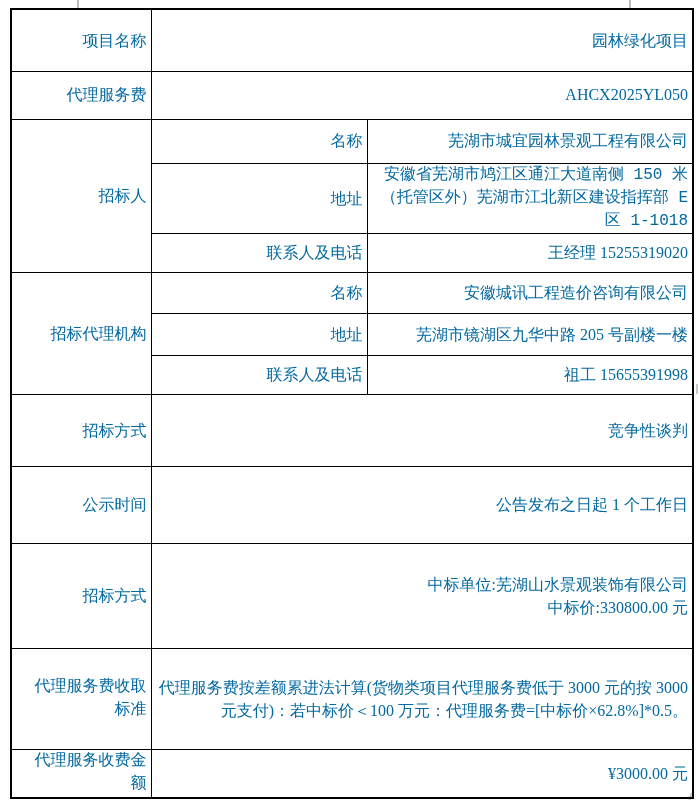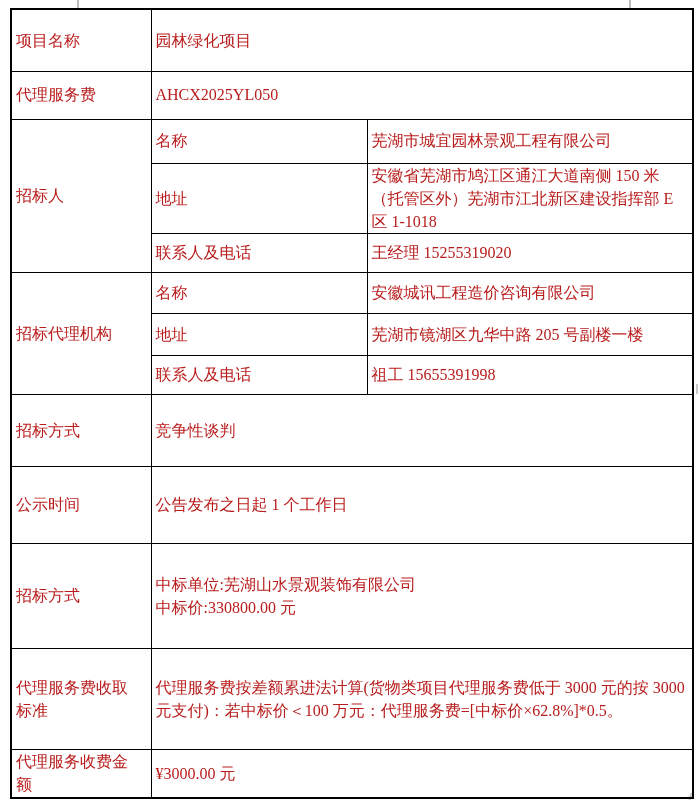--- a/index.html
+++ b/index.html
@@ -19,31 +19,31 @@
     position: absolute;
     left: 10px;
     top: 8px;
     width: 682px;
     border-collapse: collapse;
     table-layout: fixed;
     border: 2px solid #000000;
   }
   table.doc td {
     border: 1px solid #000000;
-    text-align: left;
+    text-align: right;
     vertical-align: middle;
     font-size: 16px;
-    color: #b91c1c;
+    color: #0369a1;
     white-space: pre;
     overflow: hidden;
     padding: 0 4px;
     line-height: 1.45;
   }
-  td.label-cell { line-height: 23px; }
-  td.addr-cell  { line-height: 22px; }
+  td.label-cell { line-height: 23px; font-family: Liberation Mono, monospace; }
+  td.addr-cell  { line-height: 22px; font-family: Liberation Mono, monospace; }
   td.award-cell { text-align: left; line-height: 30px; padding-left: 8px; }
   td.feestd-cell{ text-align: left; line-height: 47px; padding-left: 3px; }
   .scan-tick {
     position: absolute;
     top: 0;
     width: 2px;
     height: 8px;
     background: #bdbdbd;
   }
   .scan-tick.right-mid {

